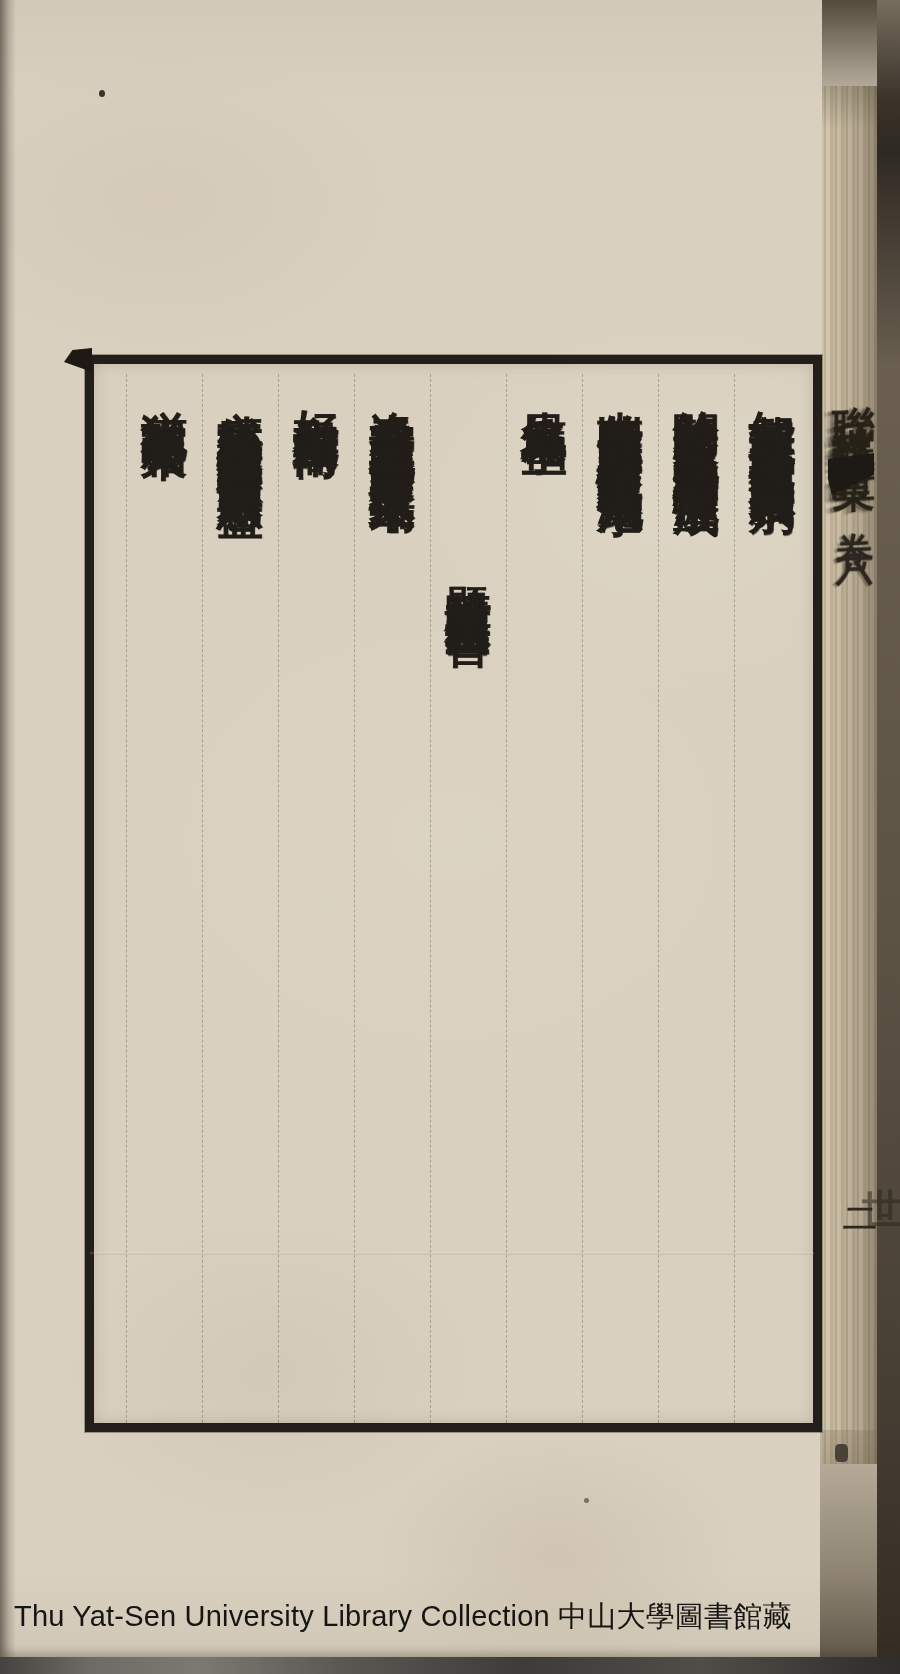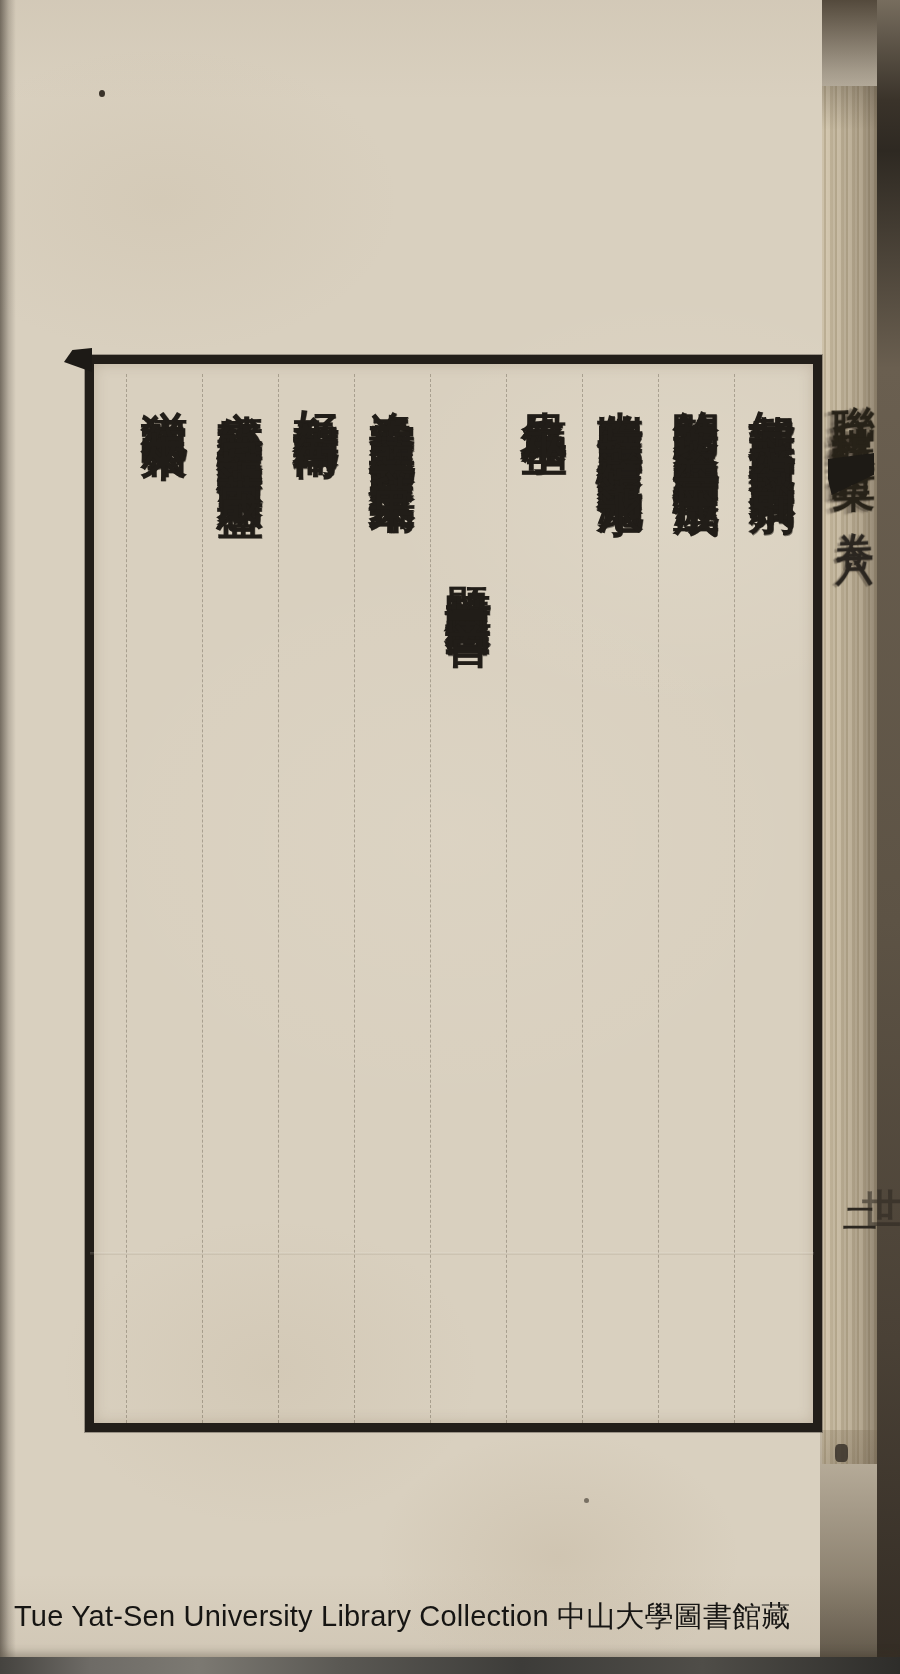--- a/index.html
+++ b/index.html
@@ -102,15 +102,15 @@
     <div class="volume">卷六</div>
   </div>
   <div class="page-number">二</div>
   <div class="edge-char">世</div>
 
   <div class="crease"></div>
   <div class="speck s1"></div>
   <div class="speck s2"></div>
   <div class="speck s3"></div>
 
-  <div class="caption">Tue Yat-Sen University Library Collection 中山大學圖書館藏</div>
+  <div class="caption">Thu Yat-Sen University Library Collection 中山大學圖書館藏</div>
   <div class="bottom-bar"></div>
 </div>
 
 </body></html>

